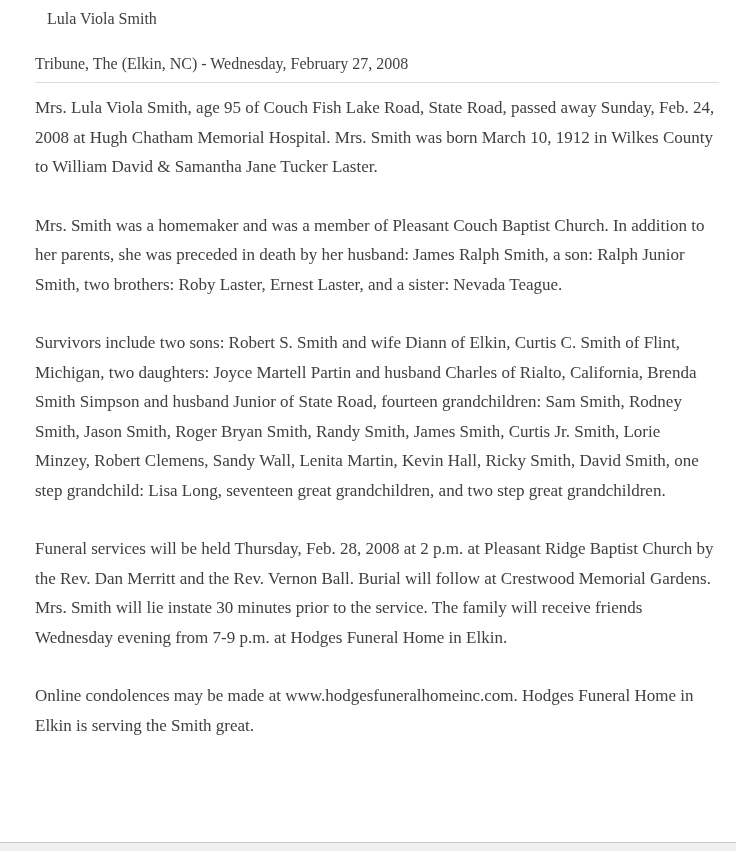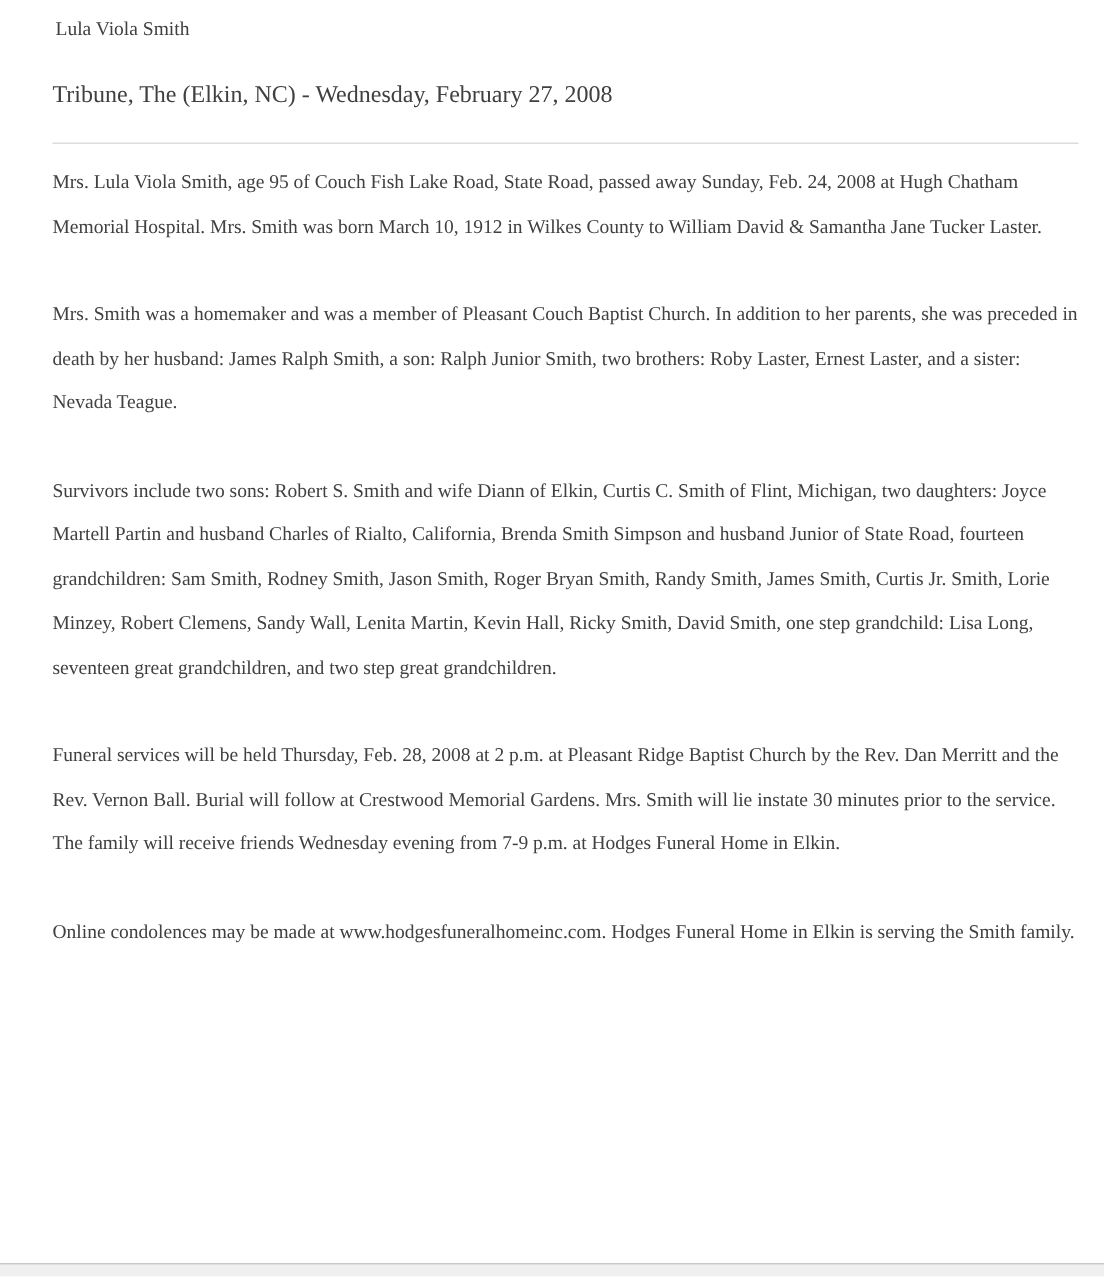--- a/index.html
+++ b/index.html
@@ -12,37 +12,37 @@
     height: 851px;
     overflow: hidden;
     position: relative;
     font-family: "Liberation Serif", "DejaVu Serif", serif;
     color: var(--text, #404040);
   }
   .article {
     padding: 4px 17px 0 35px;
   }
   .title-line {
-    font-size: 13px;
+    font-size: 16px;
     line-height: 29.5px;
-    margin: 0 0 15px 2px;
+    margin: 0 0 15px 12px;
   }
   .source-line {
     font-size: 16px;
     line-height: 29.5px;
-    margin: 0 0 17px 0;
+    margin: 0 0 4px 0;
   }
   .divider {
     height: 0;
     border: 0;
     border-top: 1px solid var(--divider, #dcdcdc);
     margin: 0 0 10px 0;
   }
   .para {
-    font-size: 13px;
+    font-size: 17px;
     line-height: 29.5px;
     margin: 0 0 29px 0;
     font-family: Liberation Serif, serif;
   }
   .scrollbar-track {
     position: absolute;
     left: 0;
     right: 0;
     bottom: 0;
     height: 8px;
@@ -62,16 +62,16 @@
 
   <p class="para">Mrs. Lula Viola Smith, age 95 of Couch Fish Lake Road, State Road, passed away Sunday, Feb. 24, 2008 at Hugh Chatham Memorial Hospital. Mrs. Smith was born March 10, 1912 in Wilkes County to William David &amp; Samantha Jane Tucker Laster.</p>
 
   <p class="para">Mrs. Smith was a homemaker and was a member of Pleasant Couch Baptist Church. In addition to her parents, she was preceded in death by her husband: James Ralph Smith, a son: Ralph Junior Smith, two brothers: Roby Laster, Ernest Laster, and a sister: Nevada Teague.</p>
 
   <p class="para">Survivors include two sons: Robert S. Smith and wife Diann of Elkin, Curtis C. Smith of Flint, Michigan, two daughters: Joyce Martell Partin and husband Charles of Rialto, California, Brenda Smith Simpson and husband Junior of State Road, fourteen grandchildren: Sam Smith, Rodney Smith, Jason Smith, Roger Bryan Smith, Randy Smith, James Smith, Curtis Jr. Smith, Lorie Minzey, Robert Clemens, Sandy Wall, Lenita Martin, Kevin Hall, Ricky Smith, David Smith, one step grandchild: Lisa Long, seventeen great grandchildren, and two step great grandchildren.</p>
 
   <p class="para">Funeral services will be held Thursday, Feb. 28, 2008 at 2 p.m. at Pleasant Ridge Baptist Church by the Rev. Dan Merritt and the Rev. Vernon Ball. Burial will follow at Crestwood Memorial Gardens. Mrs. Smith will lie instate 30 minutes prior to the service. The family will receive friends Wednesday evening from 7-9 p.m. at Hodges Funeral Home in Elkin.</p>
 
 
-  <p class="para">Online condolences may be made at www.hodgesfuneralhomeinc.com. Hodges Funeral Home in Elkin is serving the Smith family.</p>
+  <p class="para">Online condolences may be made at www.hodgesfuneralhomeinc.com. Hodges Funeral Home in Elkin is serving the Smith great.</p>
 </div>
 
 <div class="scrollbar-track"></div>
 
 </body></html>

